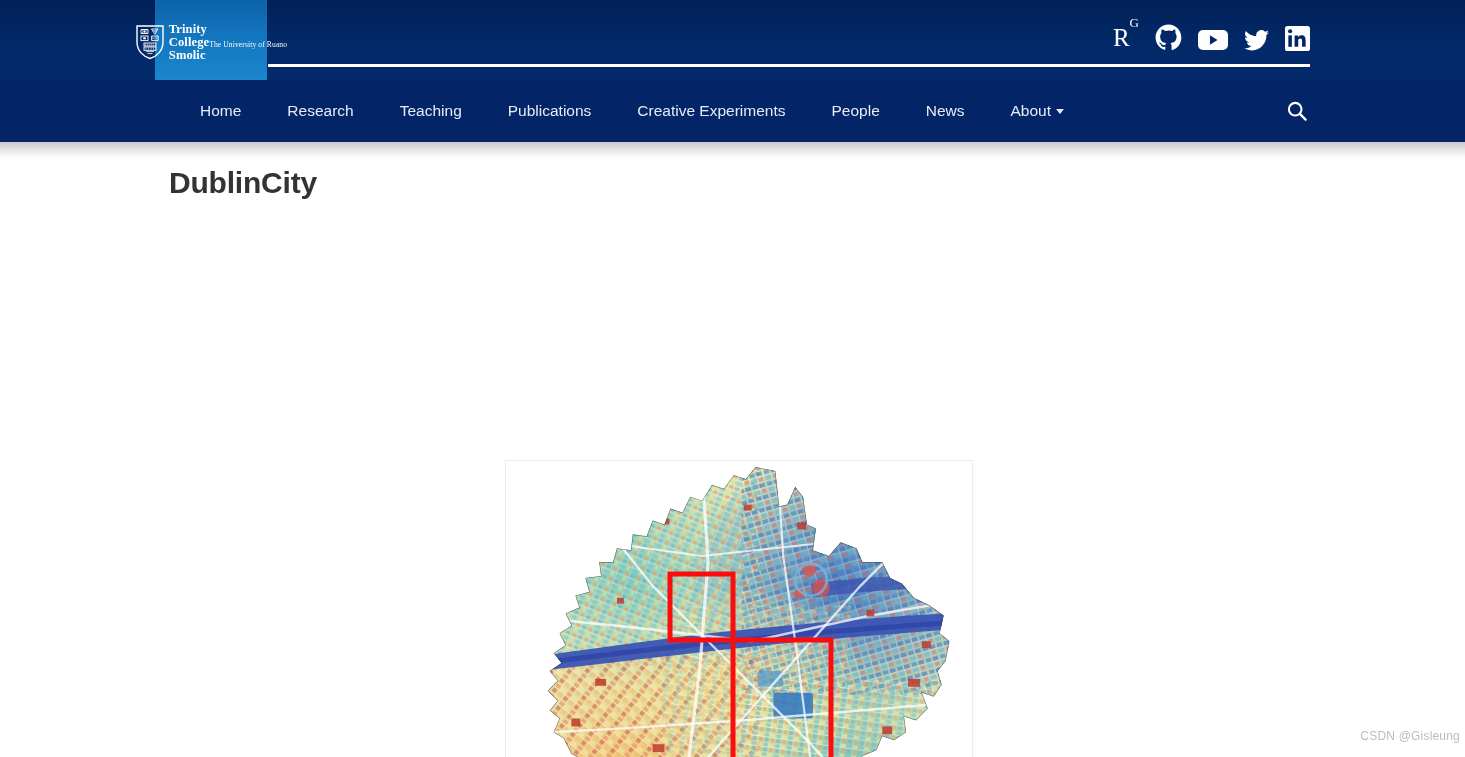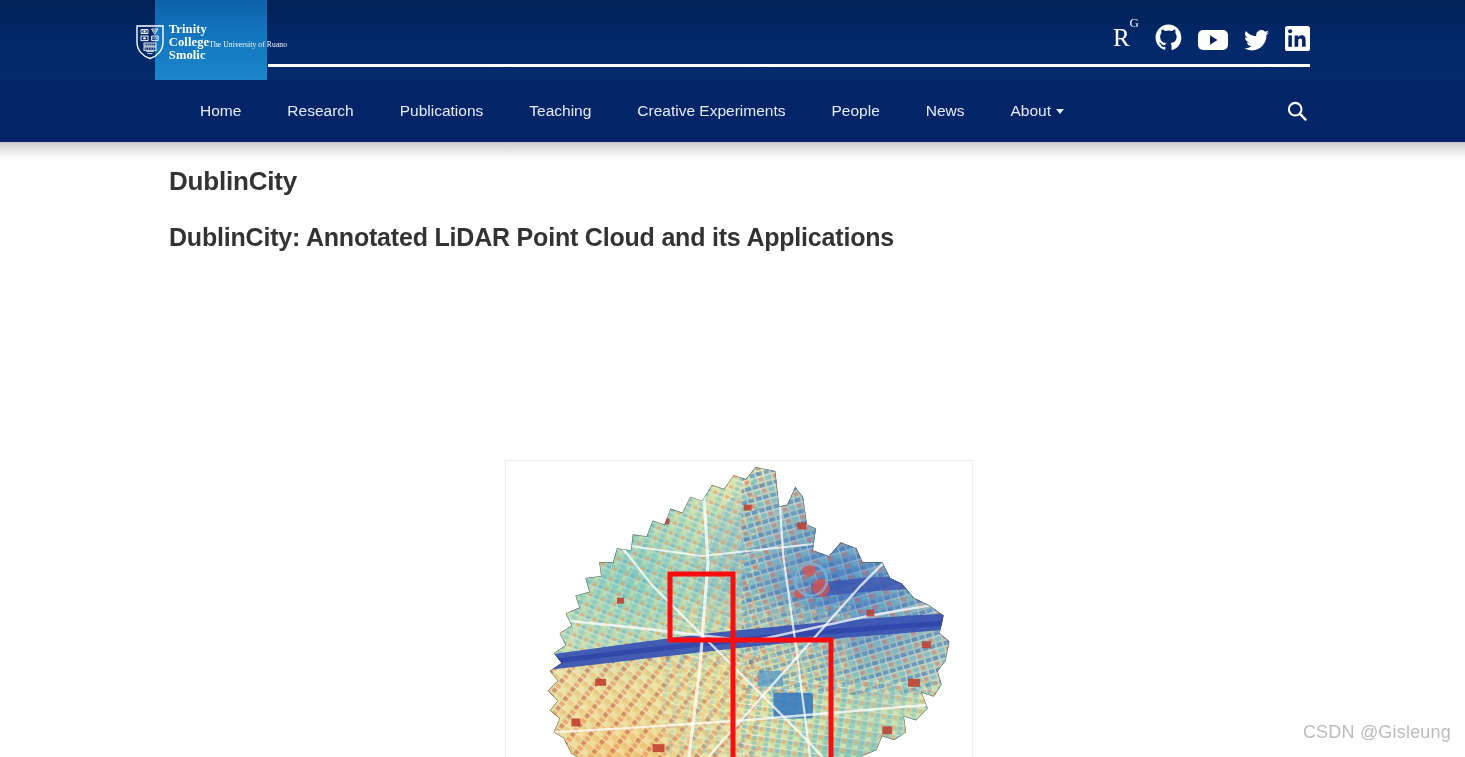--- a/index.html
+++ b/index.html
@@ -152,21 +152,21 @@
   .content {
     position: relative;
     width: 1465px;
     height: 597px;
     background: #ffffff;
     padding-left: 169px;
     padding-top: 6px;
   }
   .page-title {
     margin: 0;
-    font-size: 26px;
+    font-size: 30px;
     font-weight: bold;
     color: #333333;
     letter-spacing: -0.2px;
   }
   .article-title {
     margin: 26px 0 0 0;
     font-size: 25px;
     font-weight: bold;
     color: #333333;
     letter-spacing: -0.2px;
@@ -194,23 +194,23 @@
   }
   .figure-img-wrap {
     position: relative;
     width: 466px; height: 412px;
     overflow: hidden;
   }
 
   
   .watermark {
     position: absolute;
-    right: 14px; bottom: 14px;
+    right: 5px; bottom: 14px;
     color: #bcbcbc;
-    font-size: 18px;
+    font-size: 12px;
     letter-spacing: 0.2px;
     user-select: none;
   }
 </style>
 </head>
 <body>
 
 <div class="header-band">
 
   <div class="logo-box">
@@ -272,41 +272,40 @@
         <path d="M9.2 9h3.3v1.6a3.6 3.6 0 0 1 3.2-1.8c3.1 0 4.1 1.9 4.1 4.8V20h-3.4v-5.6c0-1.4-.5-2.3-1.7-2.3s-2 .8-2 2.3V20H9.2z" fill="#042468"></path>
       </svg>
     </a>
   </div>
 </div>
 
 <div class="navbar">
   <div class="nav-inner">
     <a class="nav-item" href="#"><span>Home</span></a>
     <a class="nav-item" href="#"><span>Research</span></a>
+    <a class="nav-item" href="#"><span>Teaching</span></a>
     <a class="nav-item" href="#"><span>Publications</span></a>
-    <a class="nav-item" href="#"><span>Teaching</span></a>
     <a class="nav-item" href="#"><span>Creative Experiments</span></a>
     <a class="nav-item" href="#"><span>People</span></a>
     <a class="nav-item" href="#"><span>News</span></a>
     <a class="nav-item" href="#"><span>About</span><span class="caret"></span></a>
   </div>
   <button class="search-btn" title="Search">
     <svg width="22" height="22" viewBox="0 0 22 22" aria-hidden="true">
       <circle cx="9.2" cy="9.2" r="6.3" fill="none" stroke="#ffffff" stroke-width="2.1"></circle>
       <line x1="13.9" y1="13.9" x2="19.6" y2="19.6" stroke="#ffffff" stroke-width="2.3" stroke-linecap="round"></line>
     </svg>
   </button>
 </div>
 
 <div class="nav-shadow"></div>
 
 <div class="content">
 
   <h1 class="page-title">DublinCity</h1>
-  <h2 class="article-title">DublinCity: Annotated LiDAR Point Cloud and its Applications</h2>
 
 
   <div class="figure-panel">
     <div class="figure-img-wrap">
       <svg width="466" height="412" viewBox="0 0 466 412" aria-hidden="true">
         <defs>
 
           <linearGradient id="ramp" x1="0" y1="0" x2="1" y2="0">
             <stop offset="0" stop-color="#3b4cc0"></stop>
             <stop offset="0.22" stop-color="#4a9bd4"></stop>

